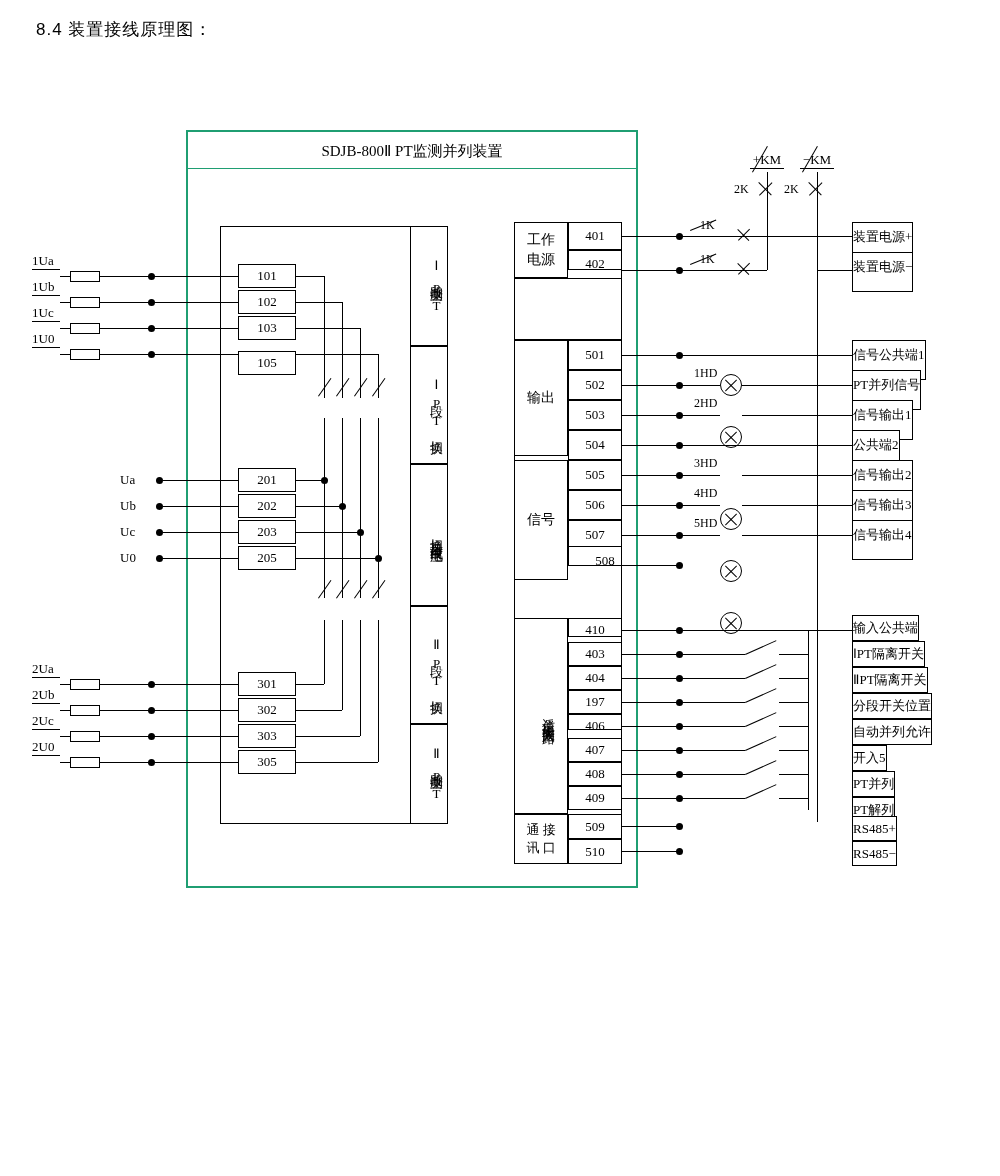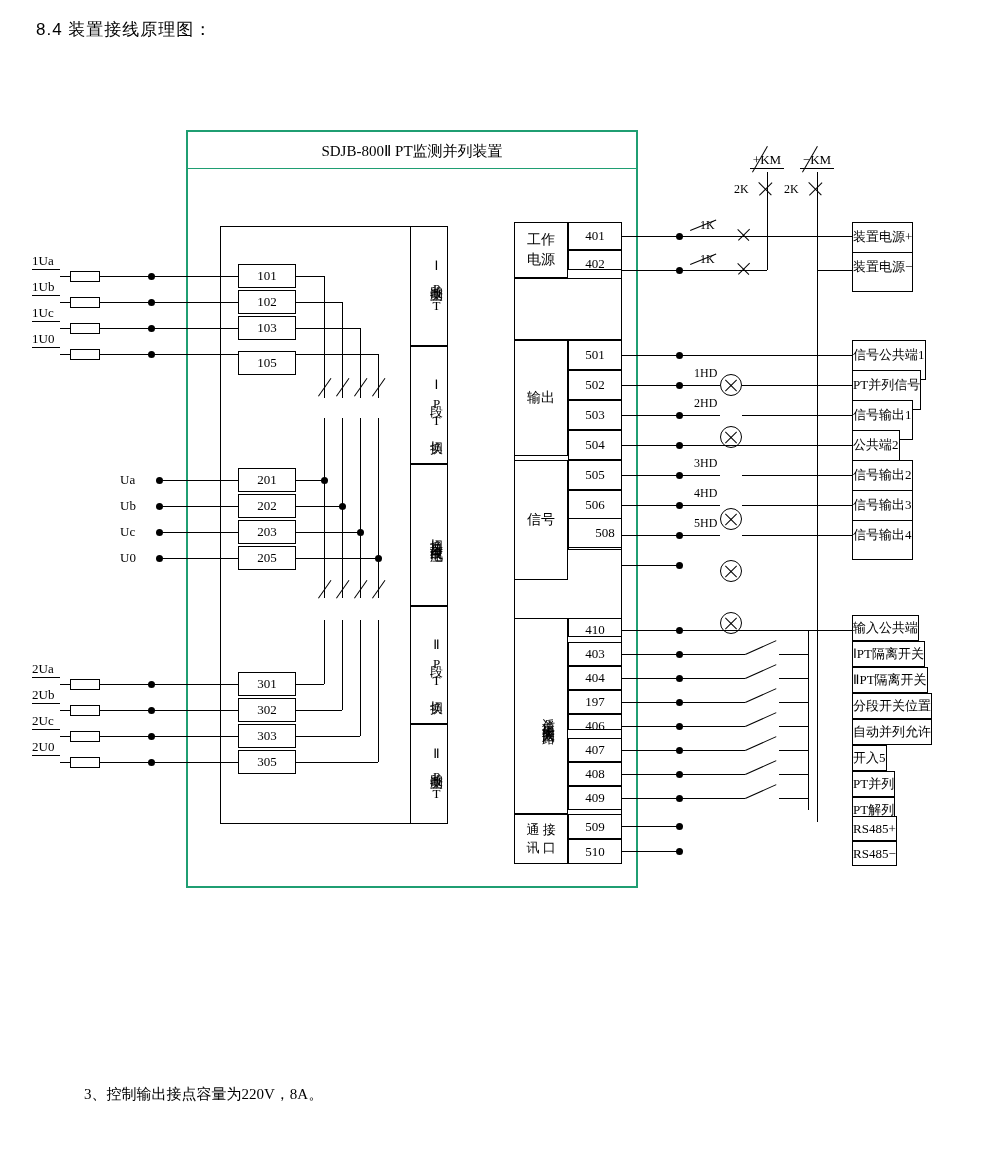--- a/index.html
+++ b/index.html
@@ -265,21 +265,21 @@
 <div class="abs tcell" style="left:568px;top:370px;width:54px;height:30px;line-height:28px;">502</div>
 <div class="abs tcell" style="left:568px;top:400px;width:54px;height:30px;line-height:28px;">503</div>
 <div class="abs tcell" style="left:568px;top:430px;width:54px;height:30px;line-height:28px;">504</div>
 
 <div class="abs mbox" style="left:514px;top:460px;width:54px;height:120px;display:flex;align-items:center;justify-content:center;">
   <div style="font-size:14px;">信号</div>
 </div>
 <div class="abs tcell" style="left:568px;top:460px;width:54px;height:30px;line-height:28px;">505</div>
 <div class="abs tcell" style="left:568px;top:490px;width:54px;height:30px;line-height:28px;">506</div>
 <div class="abs tcell" style="left:568px;top:520px;width:54px;height:30px;line-height:28px;">507</div>
-<div class="abs tcell" style="left:568px;top:518px;width:54px;height:30px;line-height:28px;padding-left:20px;">508</div>
+<div class="abs tcell" style="left:568px;top:546px;width:54px;height:20px;line-height:28px;padding-left:20px;">508</div>
 
 <div class="abs mbox" style="left:514px;top:618px;width:54px;height:196px;display:flex;align-items:center;justify-content:center;">
   <div class="vlabel" style="font-size:13px;">遥信采集输入回路</div>
 </div>
 <div class="abs tcell" style="left:568px;top:618px;width:54px;height:19px;line-height:22px;">410</div>
 <div class="abs tcell" style="left:568px;top:642px;width:54px;height:24px;line-height:22px;">403</div>
 <div class="abs tcell" style="left:568px;top:666px;width:54px;height:24px;line-height:22px;">404</div>
 <div class="abs tcell" style="left:568px;top:690px;width:54px;height:24px;line-height:22px;">197</div>
 <div class="abs tcell" style="left:568px;top:714px;width:54px;height:16px;line-height:22px;">406</div>
 <div class="abs tcell" style="left:568px;top:738px;width:54px;height:24px;line-height:22px;">407</div>
@@ -441,14 +441,13 @@
 <div class="abs rrow" style="left:852px;top:693px;height:26px;line-height:24px;">分段开关位置</div>
 <div class="abs rrow" style="left:852px;top:719px;height:26px;line-height:24px;">自动并列允许</div>
 <div class="abs rrow" style="left:852px;top:745px;height:26px;line-height:24px;">开入5</div>
 <div class="abs rrow" style="left:852px;top:771px;height:26px;line-height:24px;">PT并列</div>
 <div class="abs rrow" style="left:852px;top:797px;height:26px;line-height:24px;">PT解列</div>
 
 <div class="abs rrow" style="left:852px;top:816px;height:25px;line-height:23px;">RS485+</div>
 <div class="abs rrow" style="left:852px;top:841px;height:25px;line-height:23px;">RS485−</div>
 
 <div class="abs notes">
-  <div class="note-i">3、控制输出接点容量为220V，8A。</div>
 </div>
 
 </body></html>

